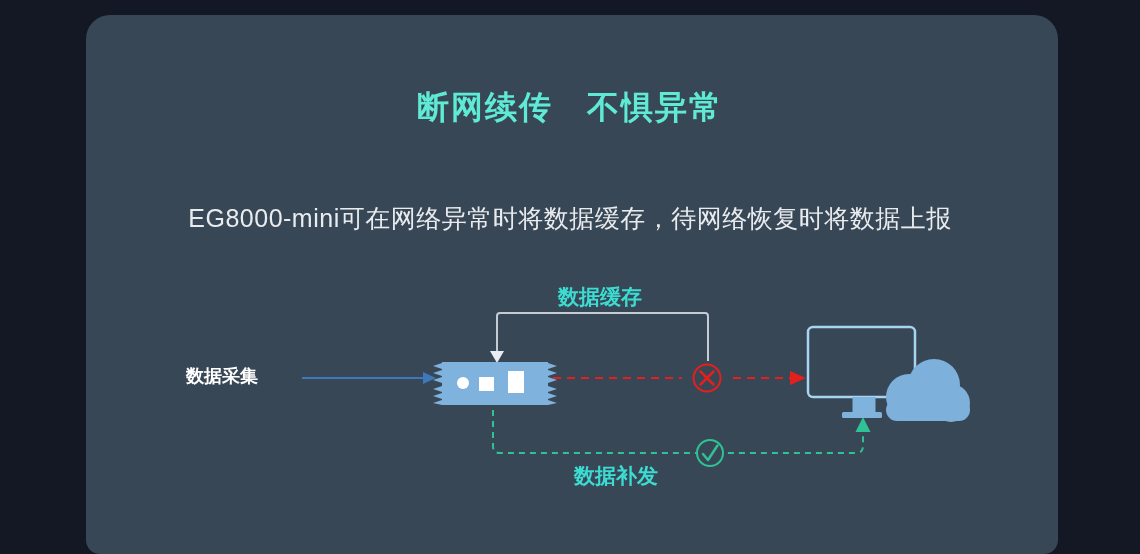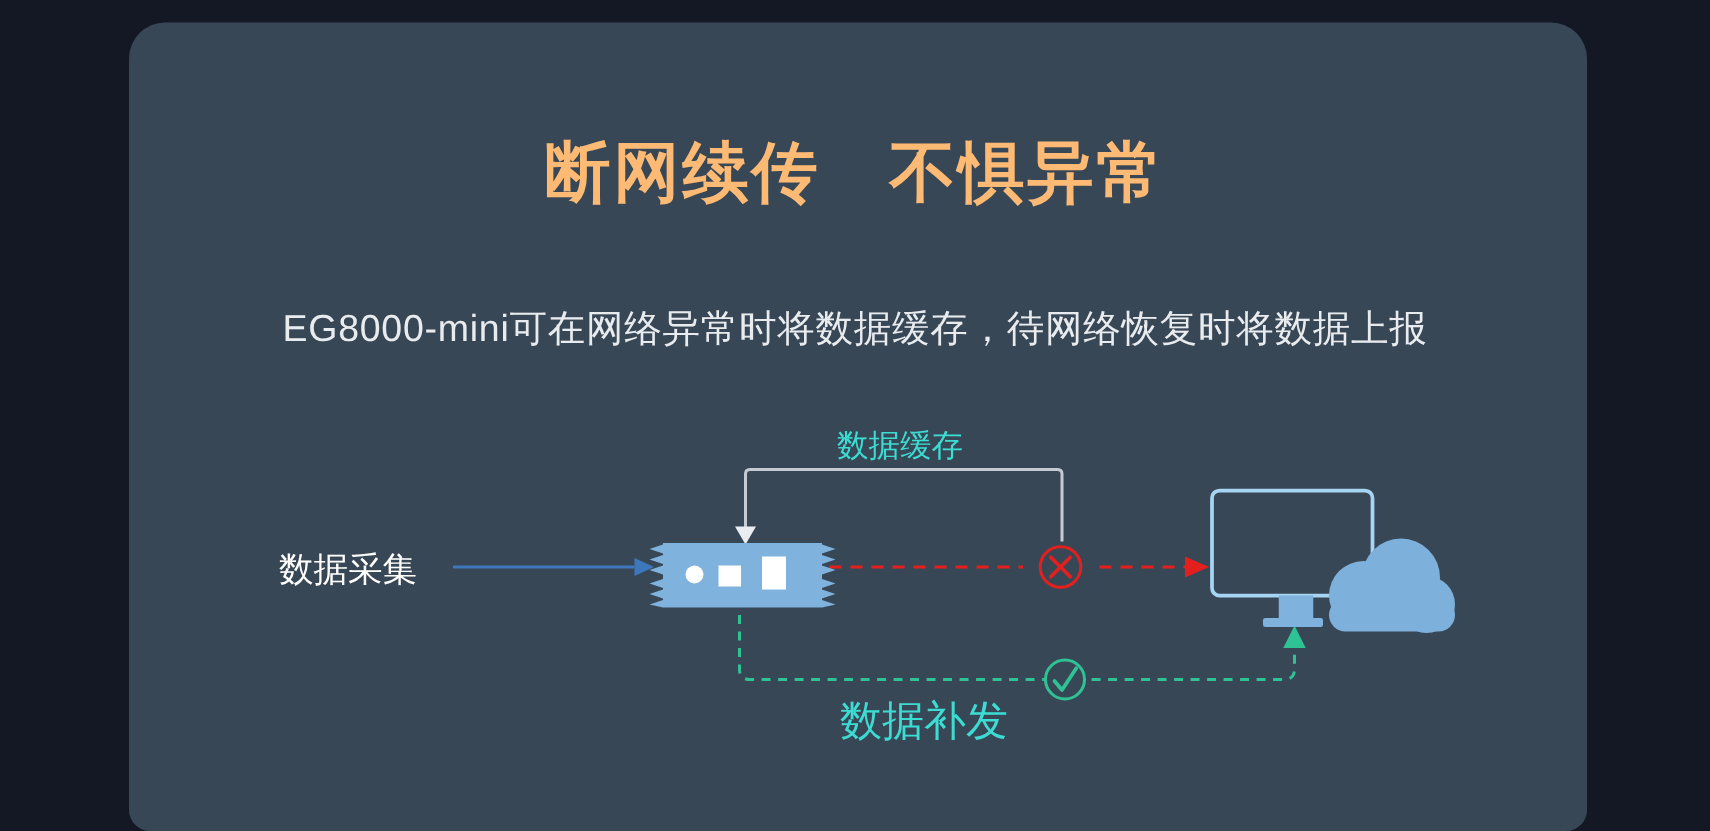--- a/index.html
+++ b/index.html
@@ -9,36 +9,36 @@
     font-family:"Liberation Sans","DejaVu Sans",sans-serif;
   }
   .panel{
     position:absolute;left:86px;top:15px;width:972px;height:539px;
     background:#384756;
     border-radius:24px 24px 14px 14px;
   }
   .hero-title{
     position:absolute;left:0;right:0;top:86px;
     text-align:center;
-    color:#fdba74;
-    font-size:44px;font-weight:700;letter-spacing:2px;
+    color:#5eead4;
+    font-size:32px;font-weight:700;letter-spacing:2px;
     margin:0;
   }
   .hero-subtitle{
     position:absolute;left:0;right:0;top:202px;
     text-align:center;
     color:#E9ECEF;
     font-size:25px;font-weight:400;letter-spacing:0.5px;
     margin:0;
   }
   .diagram-svg{position:absolute;left:0;top:0;width:1140px;height:554px;}
-  .diag-label{position:absolute;text-align:center;}
+  .diag-label{position:absolute;text-align:center;font-weight:bold;}
   .label-cache{left:500px;top:283px;width:200px;color:#3CDCD2;font-size:21px;}
-  .label-resend{left:516px;top:462px;width:200px;color:#3CDCD2;font-size:28px;}
-  .label-source{left:186px;top:364px;width:120px;color:#FFFFFF;font-size:23px;text-align:left;}
+  .label-resend{left:516px;top:462px;width:200px;color:#3CDCD2;font-size:21px;}
+  .label-source{left:186px;top:364px;width:120px;color:#FFFFFF;font-size:18px;text-align:left;}
 </style>
 </head>
 <body>
 
 <div class="panel"></div>
 
 <h1 class="hero-title">断网续传　不惧异常</h1>
 <p class="hero-subtitle">EG8000-mini可在网络异常时将数据缓存，待网络恢复时将数据上报</p>
 
 <svg class="diagram-svg" viewBox="0 0 1140 554">

